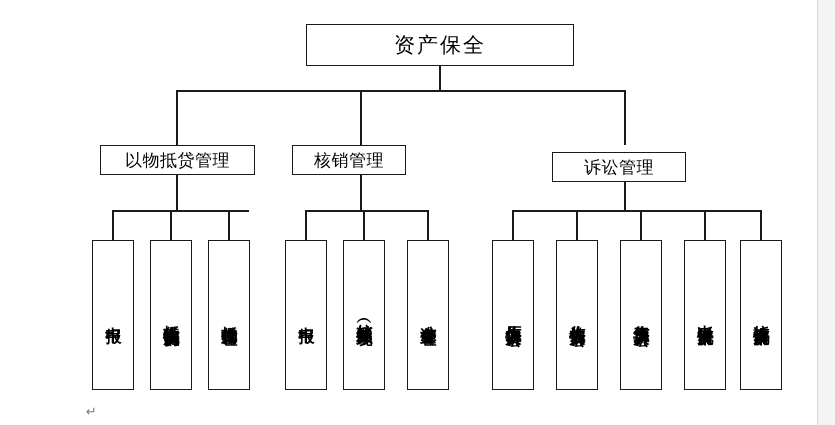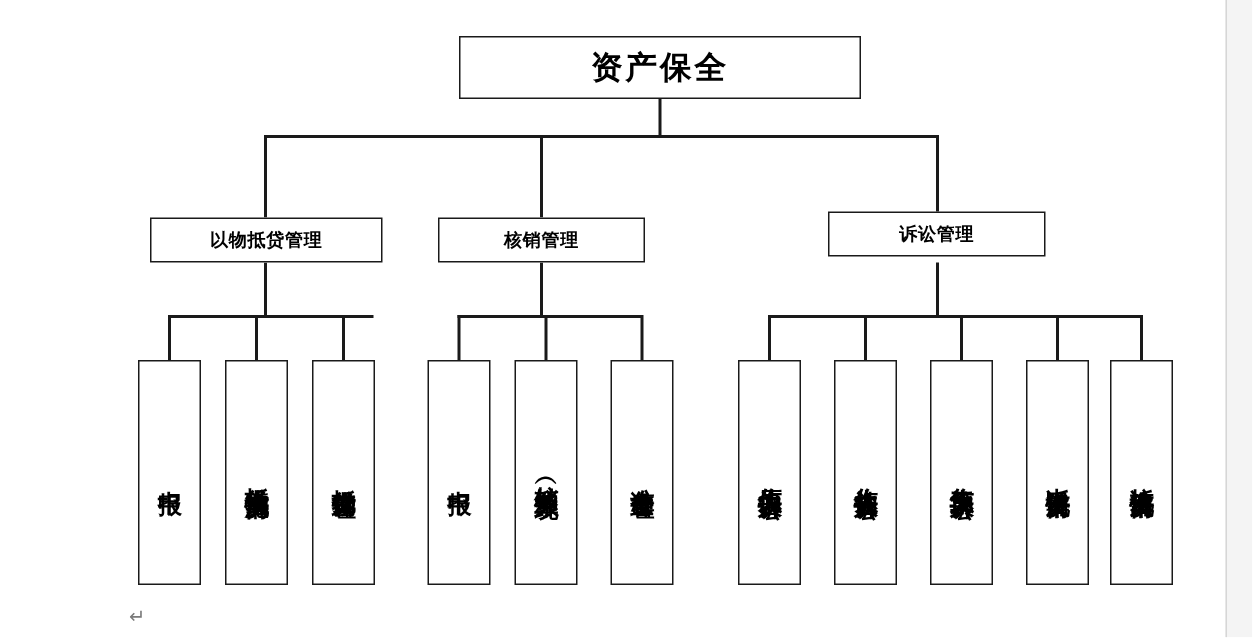--- a/index.html
+++ b/index.html
@@ -48,35 +48,35 @@
   
   #node-root {
     left: 306px;
     top: 24px;
     width: 268px;
     height: 42px;
   }
   #node-root .node-label {
     font-size: 21px;
     letter-spacing: 2px;
-    font-weight: 700;
+    font-weight: 400;
   }
 
   
   .node-l2 {
     height: 30px;
   }
   .node-l2 .node-label {
-    font-size: 12px;
-    font-weight: bold;
+    font-size: 17px;
+    font-weight: normal;
     letter-spacing: 0.5px;
   }
   #node-l2-0 { left: 100px;  top: 145px; width: 155px; }
-  #node-l2-1 { left: 292px;  top: 145px; width: 138px; }
-  #node-l2-2 { left: 552px;  top: 141px; width: 145px; }
+  #node-l2-1 { left: 292px;  top: 145px; width: 114px; }
+  #node-l2-2 { left: 552px;  top: 152px; width: 134px; }
 
   
   .node-leaf {
     top: 240px;
     height: 150px;
     width: 42px;
   }
   .node-leaf .node-label {
     writing-mode: vertical-rl;
     text-orientation: upright;

